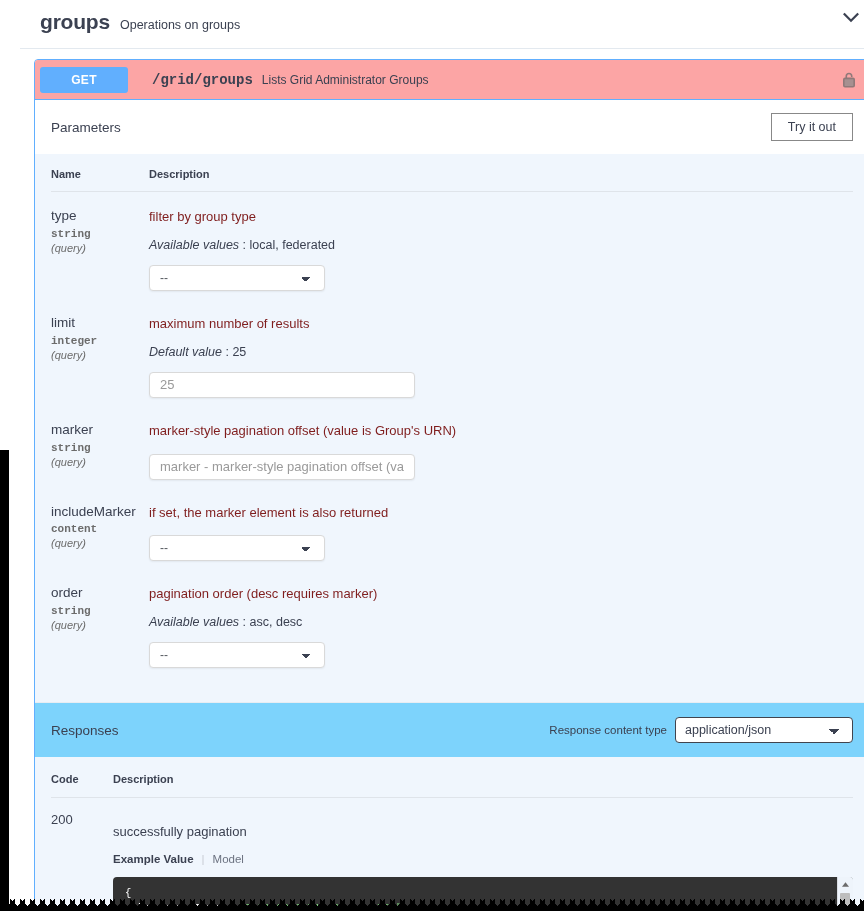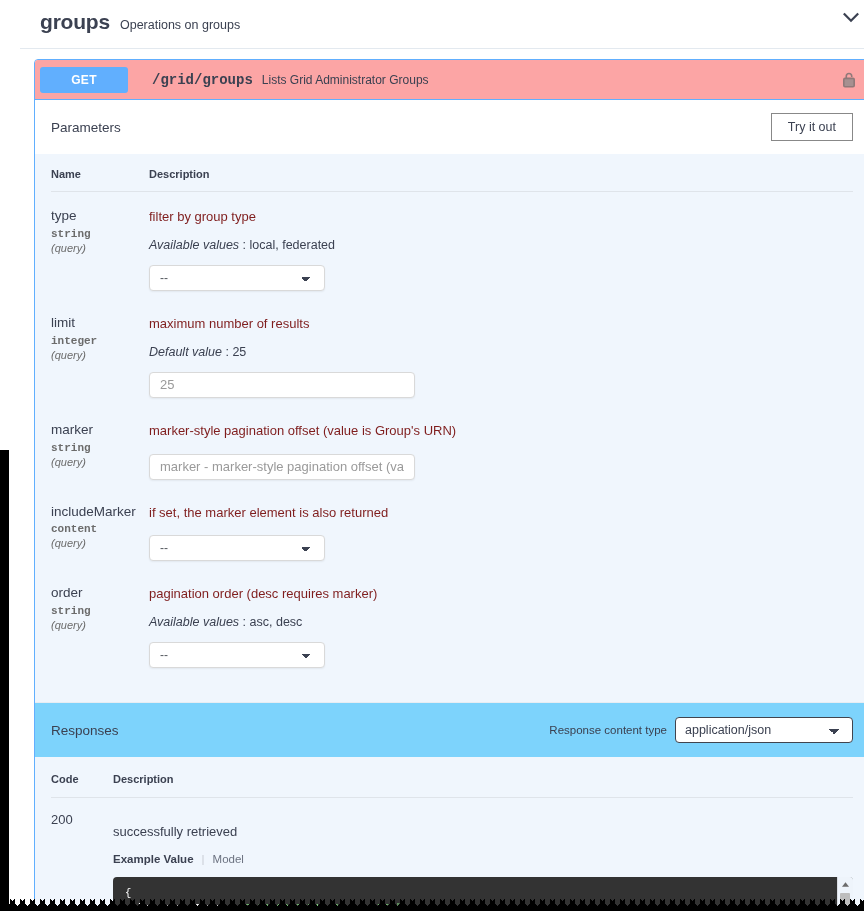--- a/index.html
+++ b/index.html
@@ -555,21 +555,21 @@
             <th class="col-code">Code</th>
             <th>Description</th>
           </tr>
         </thead>
         <tbody>
           <tr>
             <td>
               <div class="resp-code">200</div>
             </td>
             <td>
-              <div class="resp-desc">successfully retrieved</div>
+              <div class="resp-desc">successfully pagination</div>
 
               <div class="example-tabs">
                 <span class="tab-example">Example Value</span>
                 <span class="tab-divider">|</span>
                 <span class="tab-model">Model</span>
               </div>
 
               <div class="code-wrap">
                 <pre class="code"><span class="p">{</span>
   <span class="k">"responseTime"</span><span class="p">:</span> <span class="s">"2021-03-29T14:22:19.673Z"</span><span class="p">,</span>

